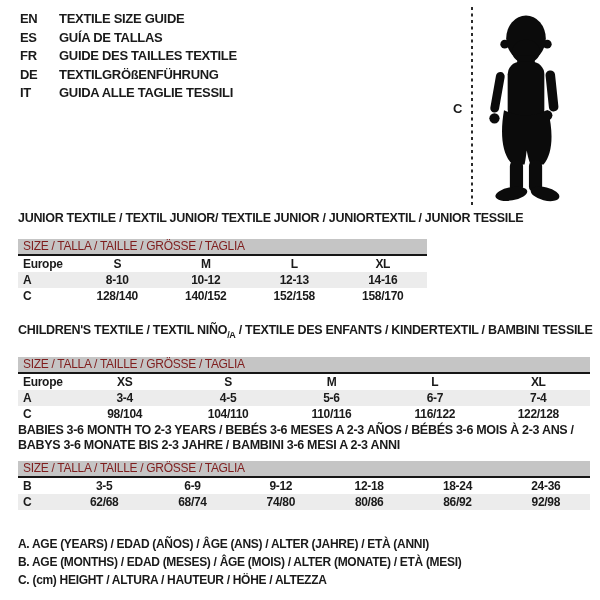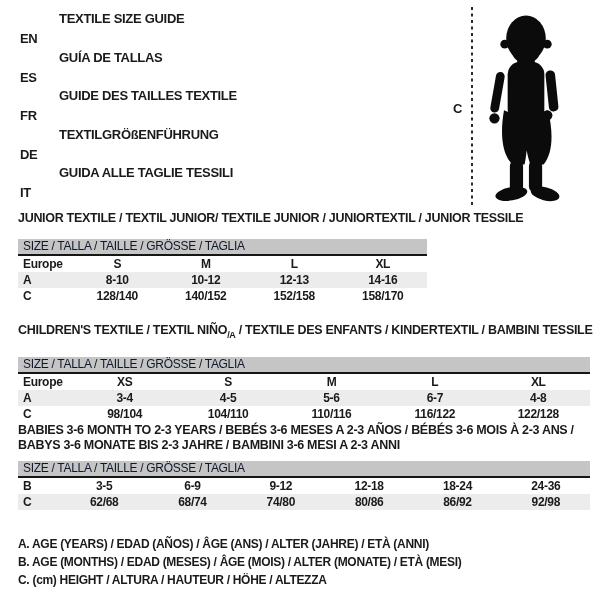--- a/index.html
+++ b/index.html
@@ -4,33 +4,33 @@
 <style>
   html, body { margin:0; padding:0; }
   .page {
     position:relative; width:600px; height:600px; background:#ffffff;
     font-family:"Liberation Sans", sans-serif; color:#1a1a1a; overflow:hidden;
   }
 
   
   .langs { position:absolute; left:20px; top:10px; }
   .lang-row { display:flex; line-height:18.5px; font-weight:bold; font-size:13px; letter-spacing:-0.3px; }
-  .lang-code { width:39px;margin-top:20px; }
+  .lang-code { width:39px; }
 
   
   .measure-line { position:absolute; left:470px; top:7px; }
   .c-label { position:absolute; left:453px; top:101px; font-weight:bold; font-size:13px; }
   .baby { position:absolute; left:482px; top:9px; }
 
   
   .section { position:absolute; left:18px; }
   .sec-title { font-weight:bold; font-size:12.5px; line-height:15px; letter-spacing:-0.3px; white-space:nowrap; }
   .sub { font-size:9px; vertical-align:sub; }
   .size-bar {
-    background:#c5c5c5; color:#0f172a; font-size:12px; height:15px; line-height:15px;
+    background:#c5c5c5; color:#7f1d1d; font-size:12px; height:15px; line-height:15px;
     padding-left:5px; border-bottom:2px solid #161616; letter-spacing:-0.3px; box-sizing:content-box;
   }
   .gap13 { margin-top:13px; } .gap14 { margin-top:14px; } .gap8 { margin-top:8px; }
   table { border-collapse:collapse; width:100%; table-layout:fixed;font-weight:bold; }
   td { font-size:12px; height:16px; padding:0; text-align:center; letter-spacing:-0.3px; white-space:nowrap; overflow:hidden; }
   td.lbl { text-align:left; padding-left:5px; }
   tr.shaded { background:#ececec; }
 
   
   .notes { position:absolute; left:18px; top:535px; }
@@ -146,21 +146,21 @@
         <td>M</td>
         <td>L</td>
         <td>XL</td>
       </tr>
       <tr class="shaded">
         <td class="lbl">A</td>
         <td>3-4</td>
         <td>4-5</td>
         <td>5-6</td>
         <td>6-7</td>
-        <td>4-8</td>
+        <td>7-4</td>
       </tr>
       <tr>
         <td class="lbl">C</td>
         <td>98/104</td>
         <td>104/110</td>
         <td>110/116</td>
         <td>116/122</td>
         <td>122/128</td>
       </tr>
     </tbody>

